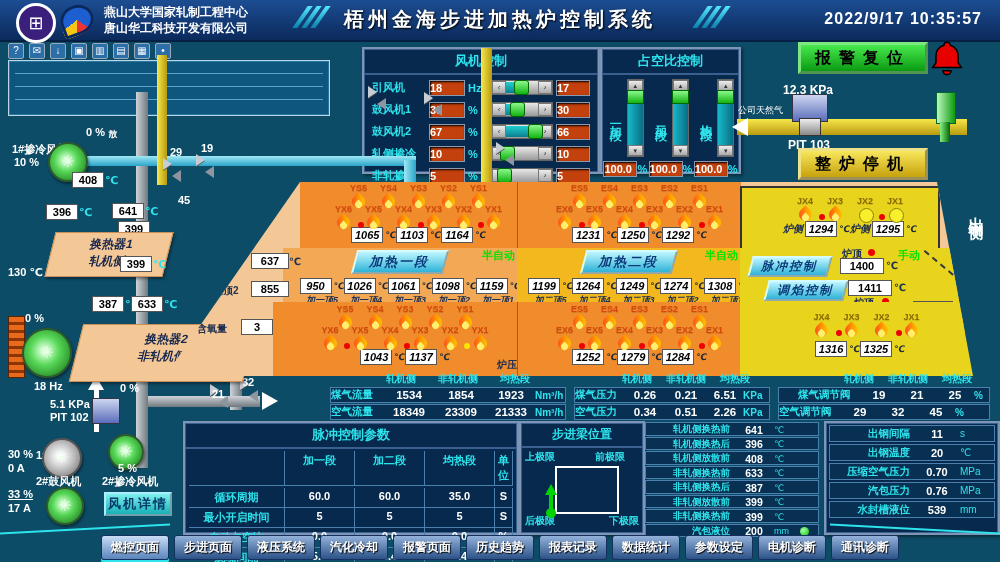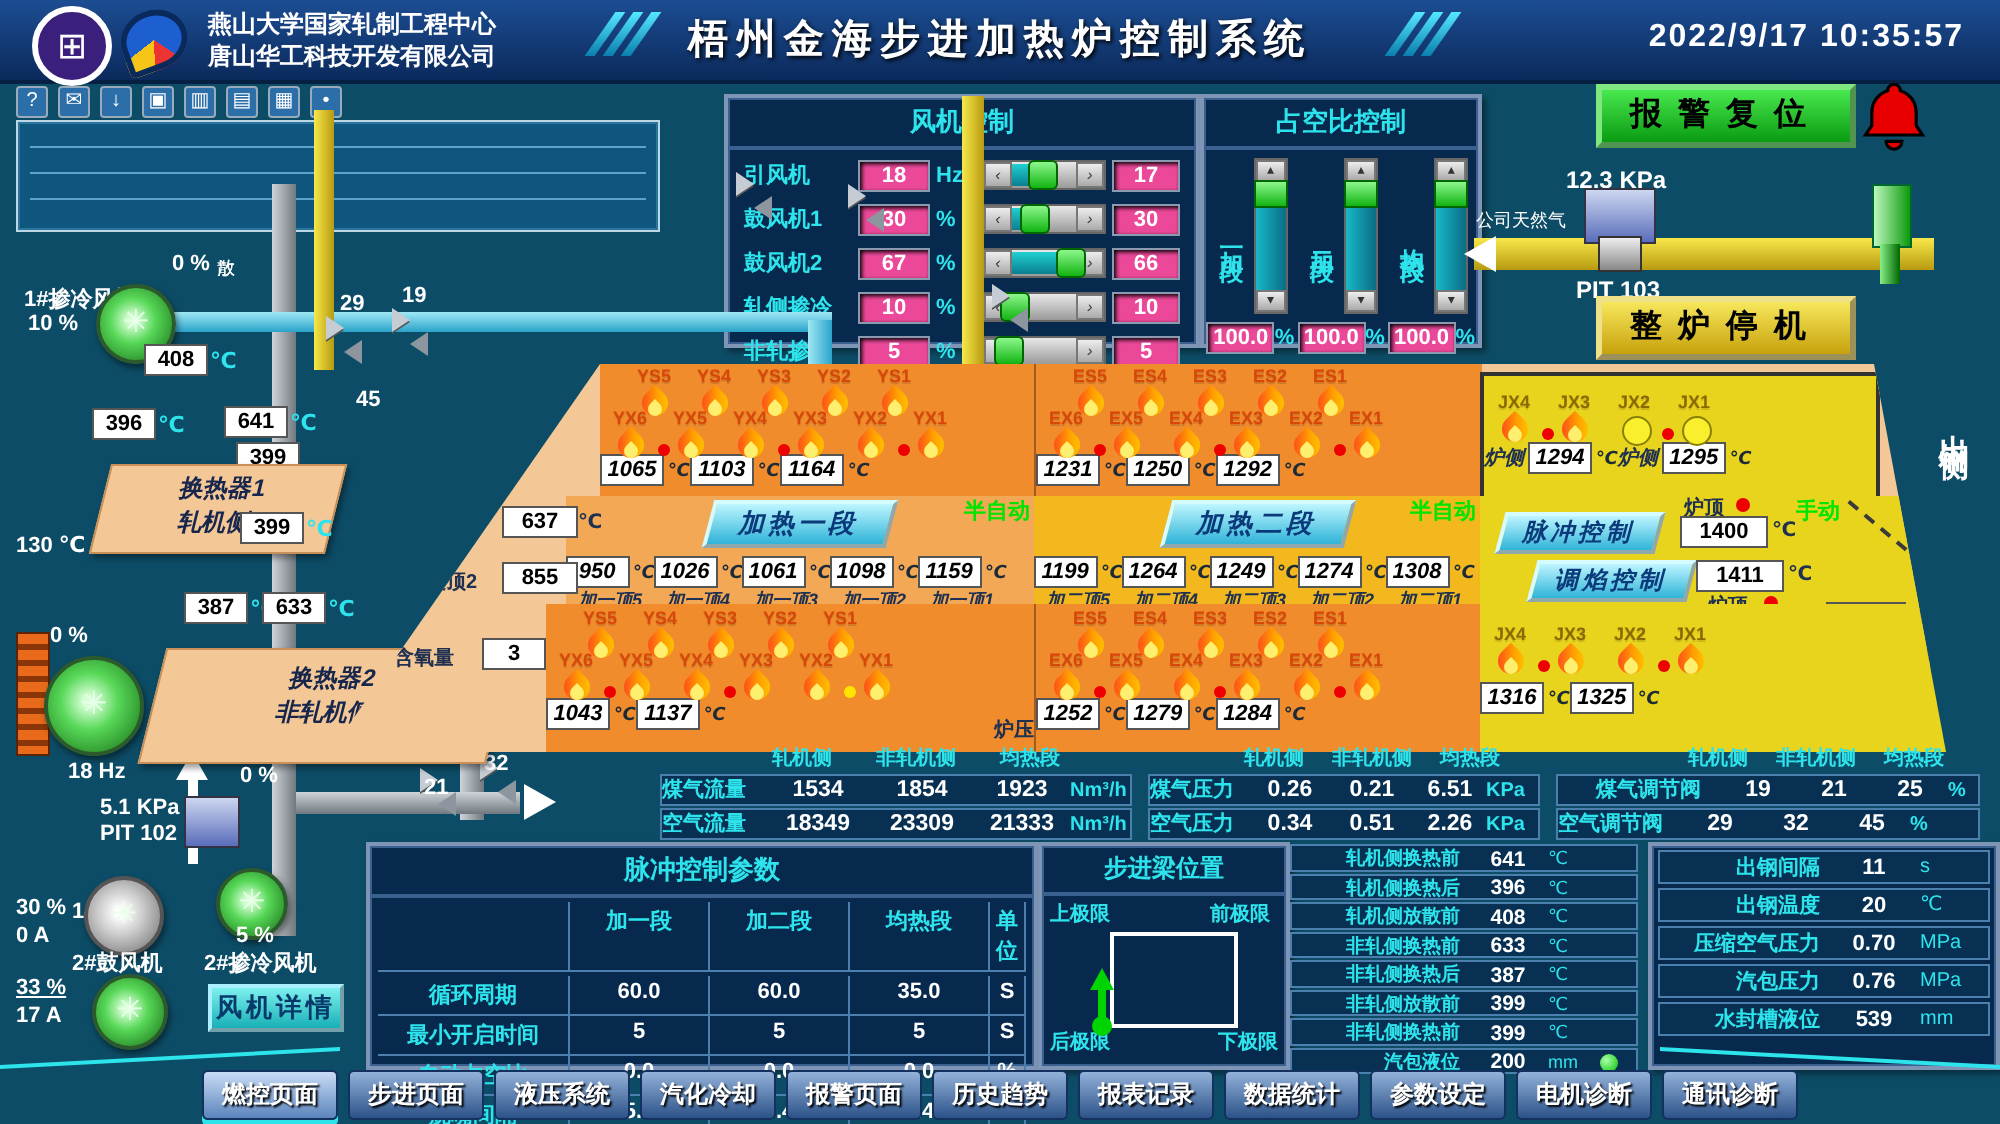--- a/index.html
+++ b/index.html
@@ -23,21 +23,21 @@
   
   .toolbar{left:8px;top:43px;height:15px;display:flex;gap:5px;}
   .ticon{width:14px;height:14px;font-size:10px;line-height:14px;text-align:center;color:#fff;border-radius:2px;border:1px solid #9ab;}
   .listpanel{left:8px;top:60px;width:320px;height:54px;background:#0e567e;border:1px solid #bcd6e6;box-shadow:inset 0 0 0 1px #28759d;}
   .listpanel i{display:block;height:1px;background:#5ba3c9;margin:12px 6px 0 6px;}
   
   .panel{background:#07294e;border:2px solid #7e95b5;box-shadow:inset 0 0 0 1px #39608f,2px 2px 3px #00000066;}
   .ptitle{color:#2ee4ec;text-align:center;font-weight:bold;font-size:13px;padding:3px 0;border-bottom:2px solid #39608f;}
   
   .box{display:inline-block;background:#fff;color:#000;border:1px solid #555;font-size:11px;font-weight:bold;text-align:center;padding:0 2px;line-height:14px;min-width:26px;}
-  .dbox{display:inline-block;background:#ec4899;color:#fff;border:1px solid #8a9ab0;box-shadow:inset 1px 1px 2px #000;font-size:11px;font-weight:bold;text-align:center;line-height:14px;min-width:30px;}
+  .dbox{display:inline-block;background:#c2410c;color:#fff;border:1px solid #8a9ab0;box-shadow:inset 1px 1px 2px #000;font-size:11px;font-weight:bold;line-height:14px;min-width:30px;}
   
   .fanrow{display:grid;grid-template-columns:54px 36px 20px 1fr 34px;gap:3px;align-items:center;height:19px;margin:3px 8px;}
   .fanrow .lbl{color:#2ee4ec;font-size:11px;font-weight:bold;}
   .hslider{position:relative;height:13px;background:linear-gradient(#e8e8e8,#9a9a9a);border:1px solid #666;}
   .hslider .fill{position:absolute;left:13px;top:1px;bottom:1px;background:linear-gradient(#20d0d0,#0a7f90);}
   .hslider .thumb{position:absolute;top:-1px;width:13px;height:13px;background:linear-gradient(#8cf78c,#12b412);border:1px solid #060;border-radius:3px;}
   .hslider .sbtn{position:absolute;top:0;width:12px;height:11px;background:linear-gradient(#eee,#aaa);border:1px solid #777;color:#333;font-size:8px;line-height:11px;text-align:center;}
   .hslider .sbtn.l{left:0;} .hslider .sbtn.r{right:0;}
   
   .vcol{display:flex;align-items:center;gap:3px;}
@@ -71,21 +71,21 @@
   .fan.white{background:radial-gradient(circle at 45% 45%,#fff 8%,#ccc 40%,#777 90%);border-color:#555;}
   .chimney{background:repeating-linear-gradient(#e86a1a 0 5px,#8a3608 5px 8px);border:1px solid #5a2404;}
   
   .furnace{left:165px;top:182px;width:800px;height:194px;background:#f4c896;
            clip-path:polygon(135px 0,772px 0,808px 100%,0 100%);}
   .zone{position:absolute;}
   .zorange{background:#f08c2c;}
   .zmid1{background:#f3a855;}
   .zmid2{background:#f2b81e;}
   .zyellow{background:#e8d41d;}
-  .brow{display:flex;justify-content:flex-start;}
+  .brow{display:flex;justify-content:center;margin-left:20px;}
   .burner{display:flex;flex-direction:column;align-items:center;width:30px;position:relative;}
   .blabel{font-style:normal;font-size:9px;font-weight:bold;color:#d8470a;text-shadow:0 1px 0 #00000022;}
   .flame{width:15px;height:17px;position:relative;display:block;}
   .flame::before{content:"";position:absolute;left:1px;top:2px;width:13px;height:13px;border-radius:55% 5% 55% 55%;transform:rotate(-45deg);background:linear-gradient(135deg,#f32,#ff9d00 55%,#ffd000);}
   .flame::after{content:"";position:absolute;left:4px;top:8px;width:7px;height:7px;border-radius:55% 5% 55% 55%;transform:rotate(-45deg);background:#ffef6e;}
   .flame.off::before{border-radius:50%;transform:none;background:#f9ef2c;border:1px solid #8a8000;}
   .flame.off::after{display:none;}
   .bdot{position:absolute;right:-5px;top:18px;width:6px;height:6px;border-radius:50%;background:#e00;}
   .bdot.ydot{background:#ffe400;}
   .tgroup{display:flex;align-items:center;gap:2px;font-size:10px;}
@@ -949,21 +949,21 @@
         <span class="v">5.4</span>
         <span class="v">S</span>
       </div>
     </div>
 </div>
 
 <div class="abs panel" style="left:519px;top:421px;width:122px;height:110px;">
   <div class="ptitle" style="font-size:12px;">步进梁位置</div>
   <div style="position:relative;height:82px;">
     <span class="beamlbl" style="left:4px;top:2px;">上极限</span>
-    <span class="beamlbl" style="right:8px;top:2px;">前极限</span>
+    <span class="beamlbl" style="right:18px;top:2px;">前极限</span>
     <span class="beamlbl" style="left:4px;bottom:2px;">后极限</span>
     <span class="beamlbl" style="right:4px;bottom:2px;">下极限</span>
     <span class="beamrect" style="left:34px;top:18px;width:60px;height:44px;"></span>
     <span class="abs" style="left:24px;top:30px;width:0;height:0;border:6px solid transparent;border-bottom:11px solid #00d400;"></span>
     <span class="abs" style="left:28px;top:40px;width:4px;height:22px;background:#00d400;"></span>
     <span class="abs" style="left:25px;top:60px;width:10px;height:10px;border-radius:50%;background:#00d400;"></span>
   </div>
 </div>
 
 <div class="abs" style="left:645px;top:421px;width:174px;">

